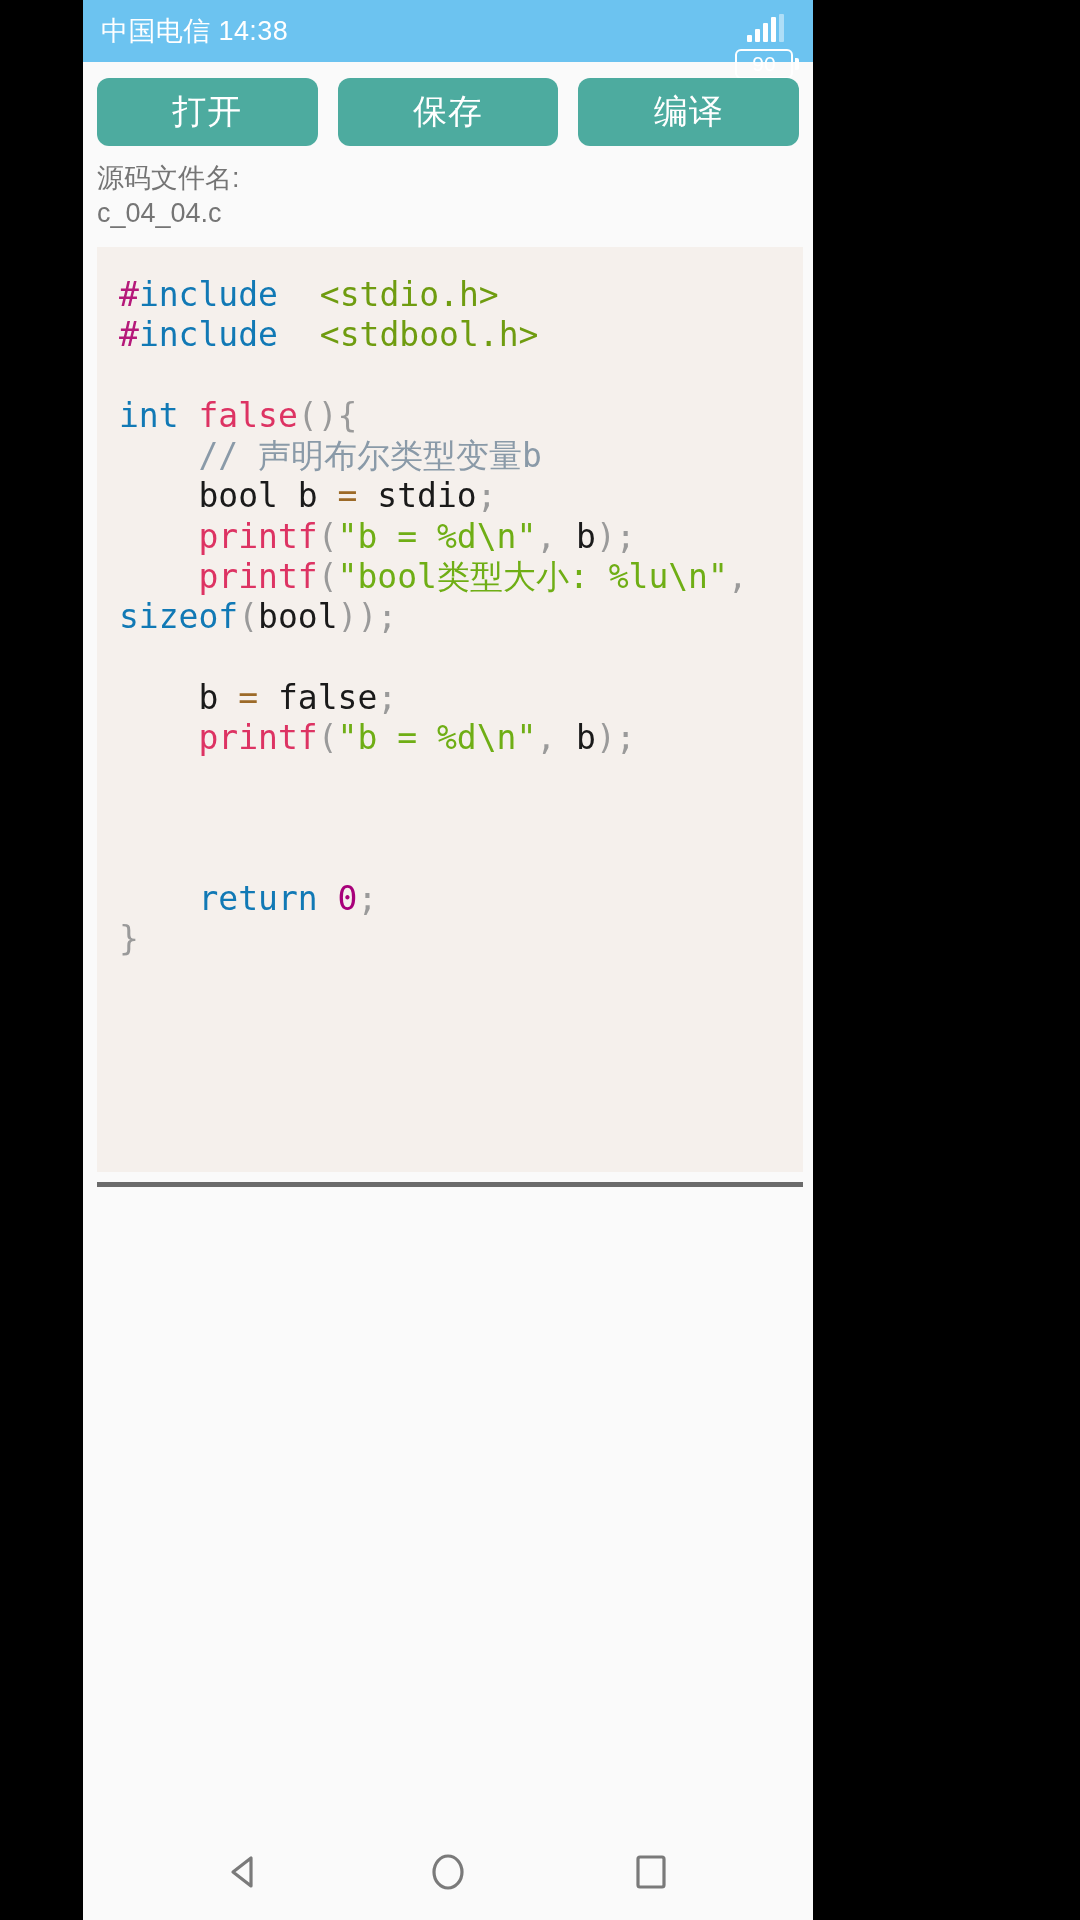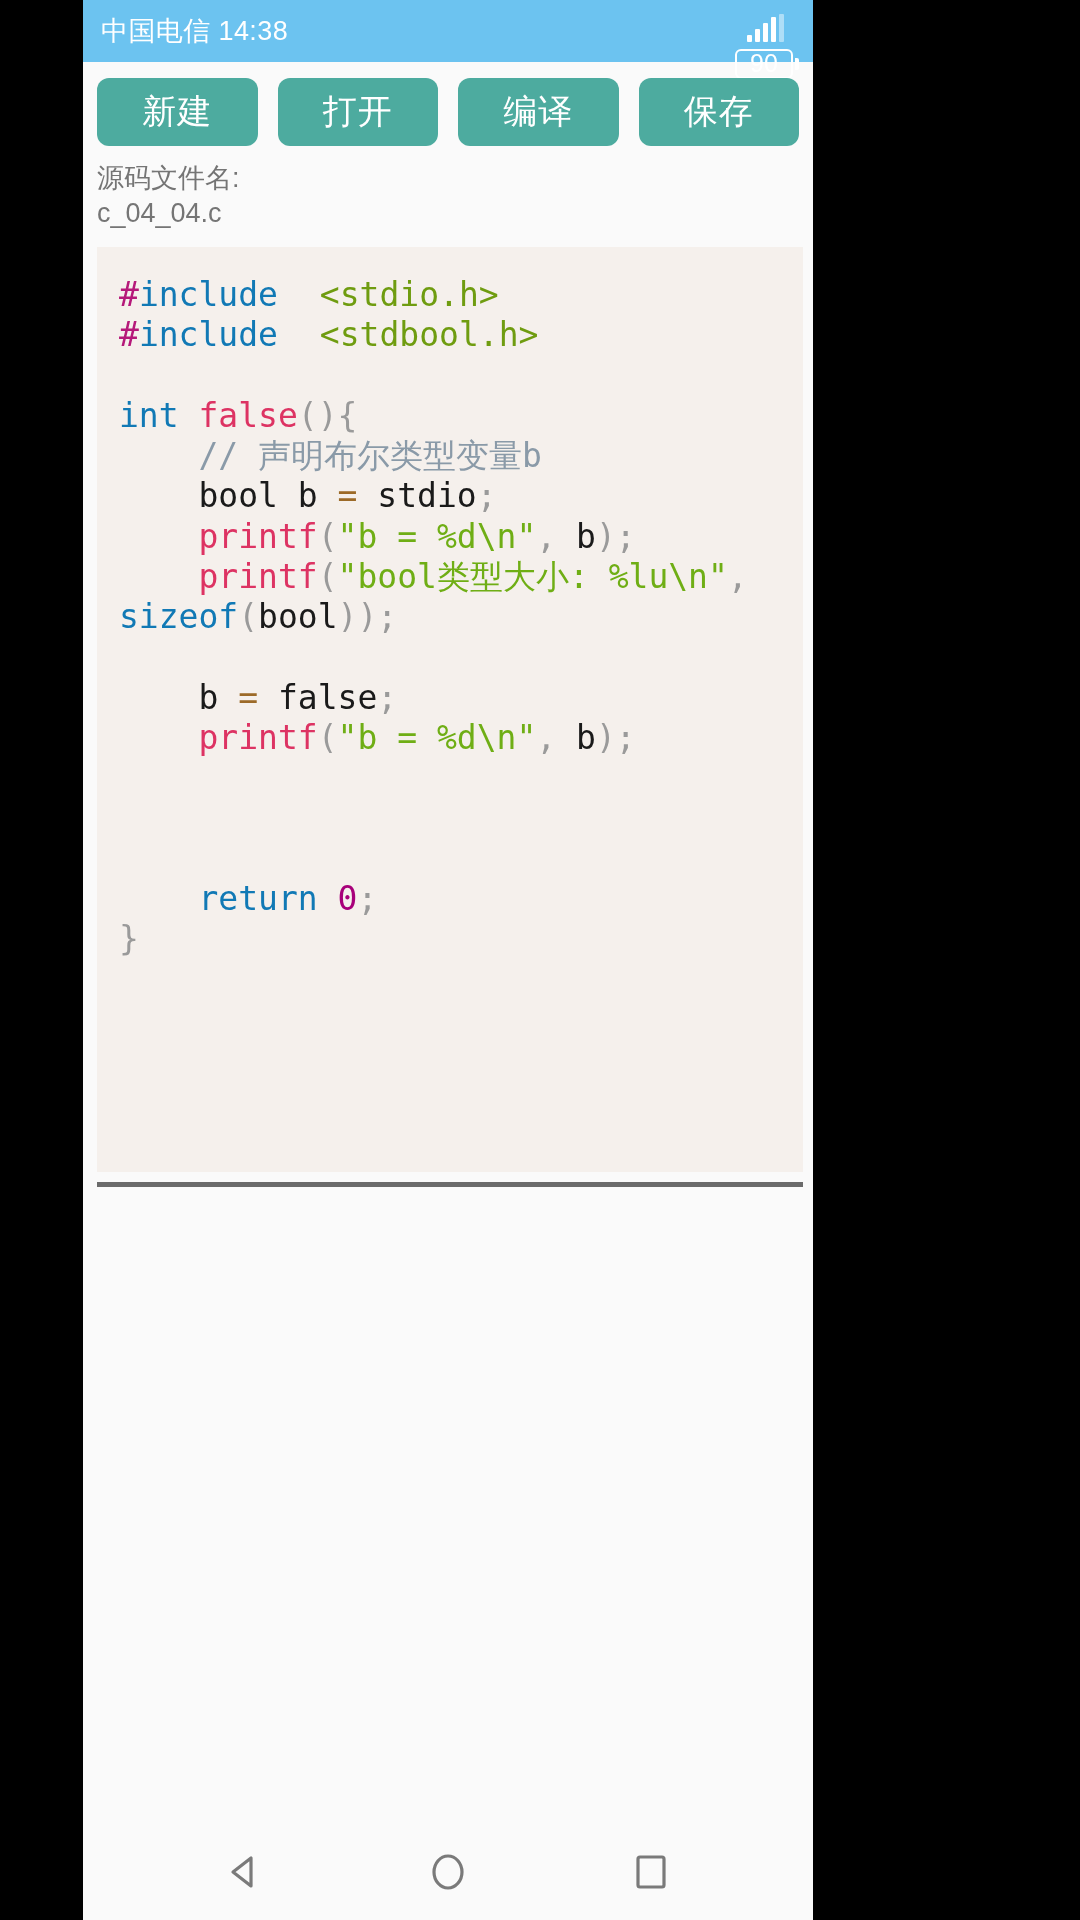--- a/index.html
+++ b/index.html
@@ -79,21 +79,21 @@
     margin-left: 4px;
   }
   .battery-body {
     border: 2.5px solid #ffffff;
     border-radius: 6px;
     min-width: 58px;
     height: 30px;
     display: flex;
     align-items: center;
     justify-content: center;
-    font-size: 25px;
+    font-size: 21px;
     line-height: 1;
     padding: 0 4px;
   }
   .battery-cap {
     width: 4px;
     height: 12px;
     background: #ffffff;
     border-radius: 0 2px 2px 0;
     margin-left: 2px;
   }
@@ -233,24 +233,23 @@
         <span class="battery-cap"></span>
       </span>
 
       <span class="bolt">⚡</span>
     </div>
   </div>
 
   <div class="app-body">
 
     <div class="toolbar">
-      <button class="tool-btn">新建</button>
       <button class="tool-btn">打开</button>
+      <button class="tool-btn">保存</button>
       <button class="tool-btn">编译</button>
-      <button class="tool-btn">保存</button>
     </div>
 
     <div class="filename-row">
       <span>源码文件名:</span>
       <span class="filename-value">c_04_04.c</span>
     </div>
 
     <div class="code-wrap">
       <pre class="code" id="code-block"><span class="t-pre">#</span><span class="t-kw">include</span><span class="t-id"> </span><span class="t-inc">&lt;stdio.h&gt;</span>
 <span class="t-pre">#</span><span class="t-kw">include</span><span class="t-id"> </span><span class="t-inc">&lt;stdbool.h&gt;</span>

